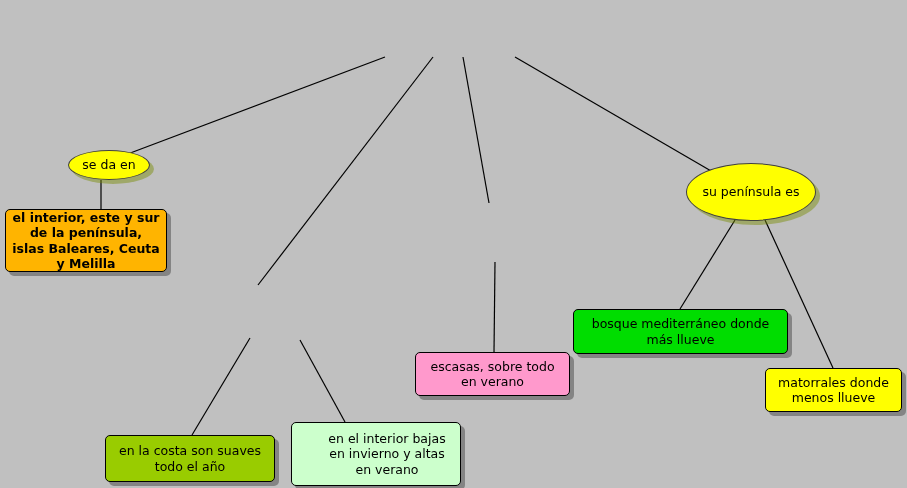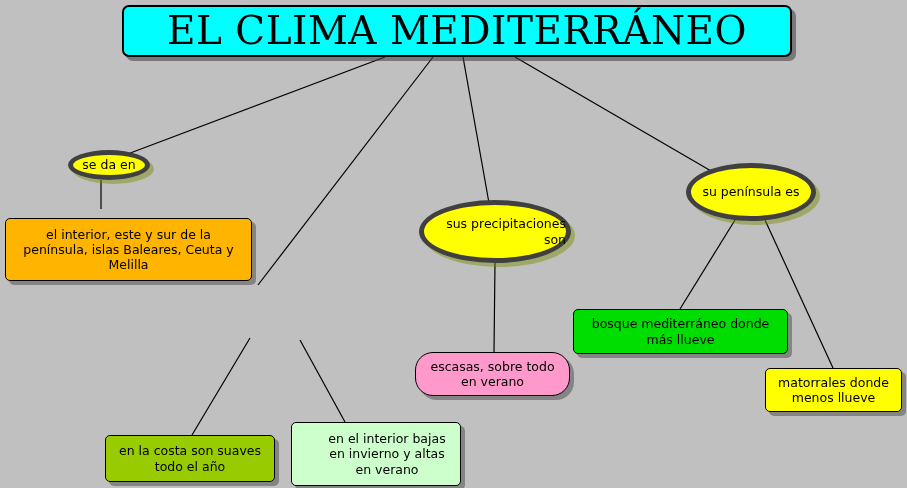--- a/index.html
+++ b/index.html
@@ -41,40 +41,39 @@
     border-radius: 7px;
     font-family: "DejaVu Serif", serif;
     font-size: 39px;
     letter-spacing: 0.5px;
     color: #000;
     box-shadow: 4px 4px 0 rgba(60,60,60,0.55);
   }
   
   .ellipse {
     background: #ffff00;
-    border: 5px solid #404040;
+    border: 1px solid #404040;
     border-radius: 50%;
     font-size: 12.5px;
     color: #000;
     box-shadow: 4px 4px 0 rgba(120,140,0,0.45);
-    text-align: right;
   }
   
   .rect {
     border: 1px solid #000;
     border-radius: 5px;
     font-size: 12.5px;
     color: #000;
     padding: 4px 6px;
     box-shadow: 4px 4px 0 rgba(60,60,60,0.45);
   }
   .orange { background: #ffb400; }
   .olive  { background: #99cc00; }
   .mint   { background: #ccffcc; padding-left: 28px; }
-  .pink   { background: #ff99cc; border-radius: 18px; }
+  .pink   { background: #ff99cc; }
   .green  { background: #00dd00; text-align: center; }
   .yellow { background: #ffff00; }
 </style>
 </head>
 <body>
 
 <div id="canvas">
 
   <svg id="edges" viewBox="0 0 907 488">
     <line x1="385" y1="57" x2="125" y2="155" stroke="#000" stroke-width="1.2"></line>
@@ -82,32 +81,30 @@
     <line x1="463" y1="57" x2="489" y2="203" stroke="#000" stroke-width="1.2"></line>
     <line x1="515" y1="57" x2="718" y2="175" stroke="#000" stroke-width="1.2"></line>
     <line x1="101" y1="180" x2="101" y2="209" stroke="#000" stroke-width="1.2"></line>
     <line x1="250" y1="338" x2="192" y2="435" stroke="#000" stroke-width="1.2"></line>
     <line x1="300" y1="340" x2="345" y2="422" stroke="#000" stroke-width="1.2"></line>
     <line x1="495" y1="262" x2="494" y2="352" stroke="#000" stroke-width="1.2"></line>
     <line x1="735" y1="220" x2="680" y2="309" stroke="#000" stroke-width="1.2"></line>
     <line x1="765" y1="220" x2="833" y2="368" stroke="#000" stroke-width="1.2"></line>
   </svg>
 
-  <div class="node title-node" style="left:122px; top:5px; width:670px; height:52px;">EL CLIMA MEDITERRÁNEO</div>
 
   <div class="node ellipse" style="left:68px; top:150px; width:82px; height:30px;">se da en</div>
 
-  <div class="node rect orange" style="left:5px; top:218px; width:247px; height:63px;">el interior, este y sur de la península, islas Baleares, Ceuta y Melilla</div>
+  <div class="node rect orange" style="left:5px; top:209px; width:162px; height:63px;font-weight:bold;">el interior, este y sur de la península, islas Baleares, Ceuta y Melilla</div>
 
 
   <div class="node rect olive" style="left:105px; top:435px; width:170px; height:47px;">en la costa son suaves todo el año</div>
 
   <div class="node rect mint" style="left:291px; top:422px; width:170px; height:64px;">en el interior bajas en invierno y altas en verano</div>
 
-  <div class="node ellipse" style="left:419px; top:200px; width:152px; height:63px;">sus precipitaciones son</div>
 
   <div class="node rect pink" style="left:415px; top:352px; width:155px; height:44px;">escasas, sobre todo en verano</div>
 
   <div class="node ellipse" style="left:686px; top:163px; width:130px; height:58px;">su península es</div>
 
   <div class="node rect green" style="left:573px; top:309px; width:215px; height:45px;">bosque mediterráneo donde más llueve</div>
 
   <div class="node rect yellow" style="left:765px; top:368px; width:137px; height:44px;text-align:center;">matorrales donde menos llueve</div>
 
 </div>

